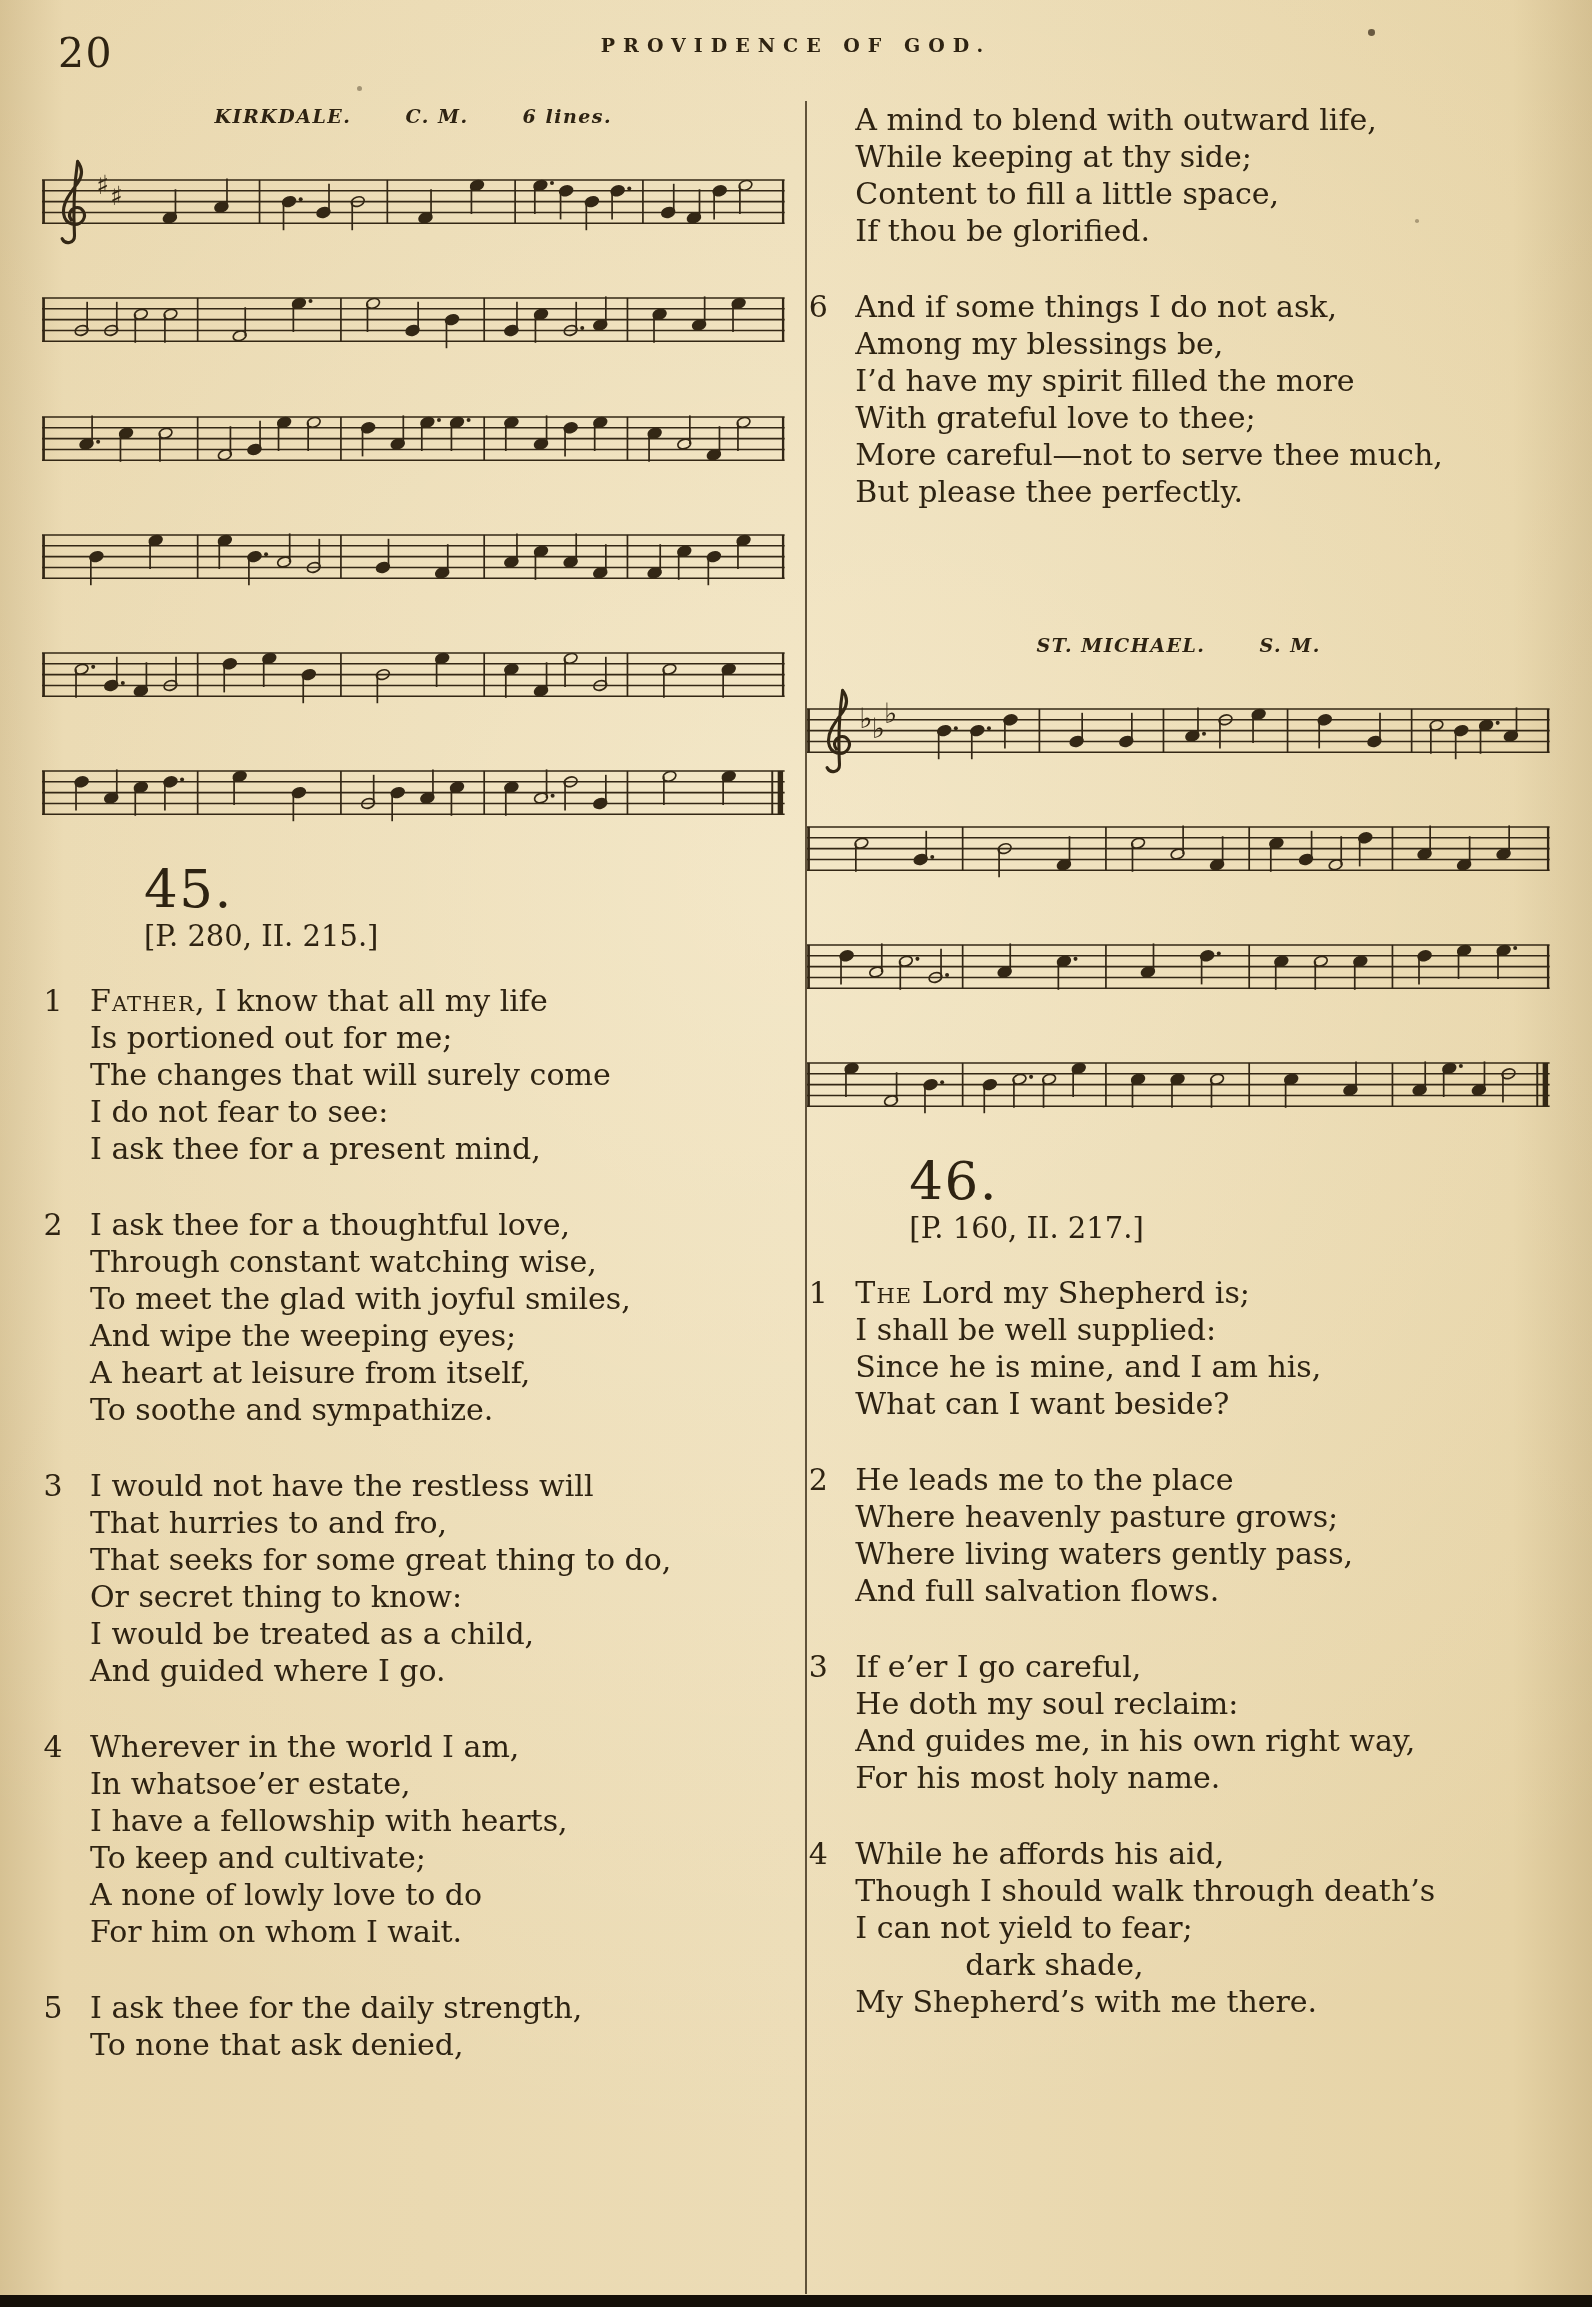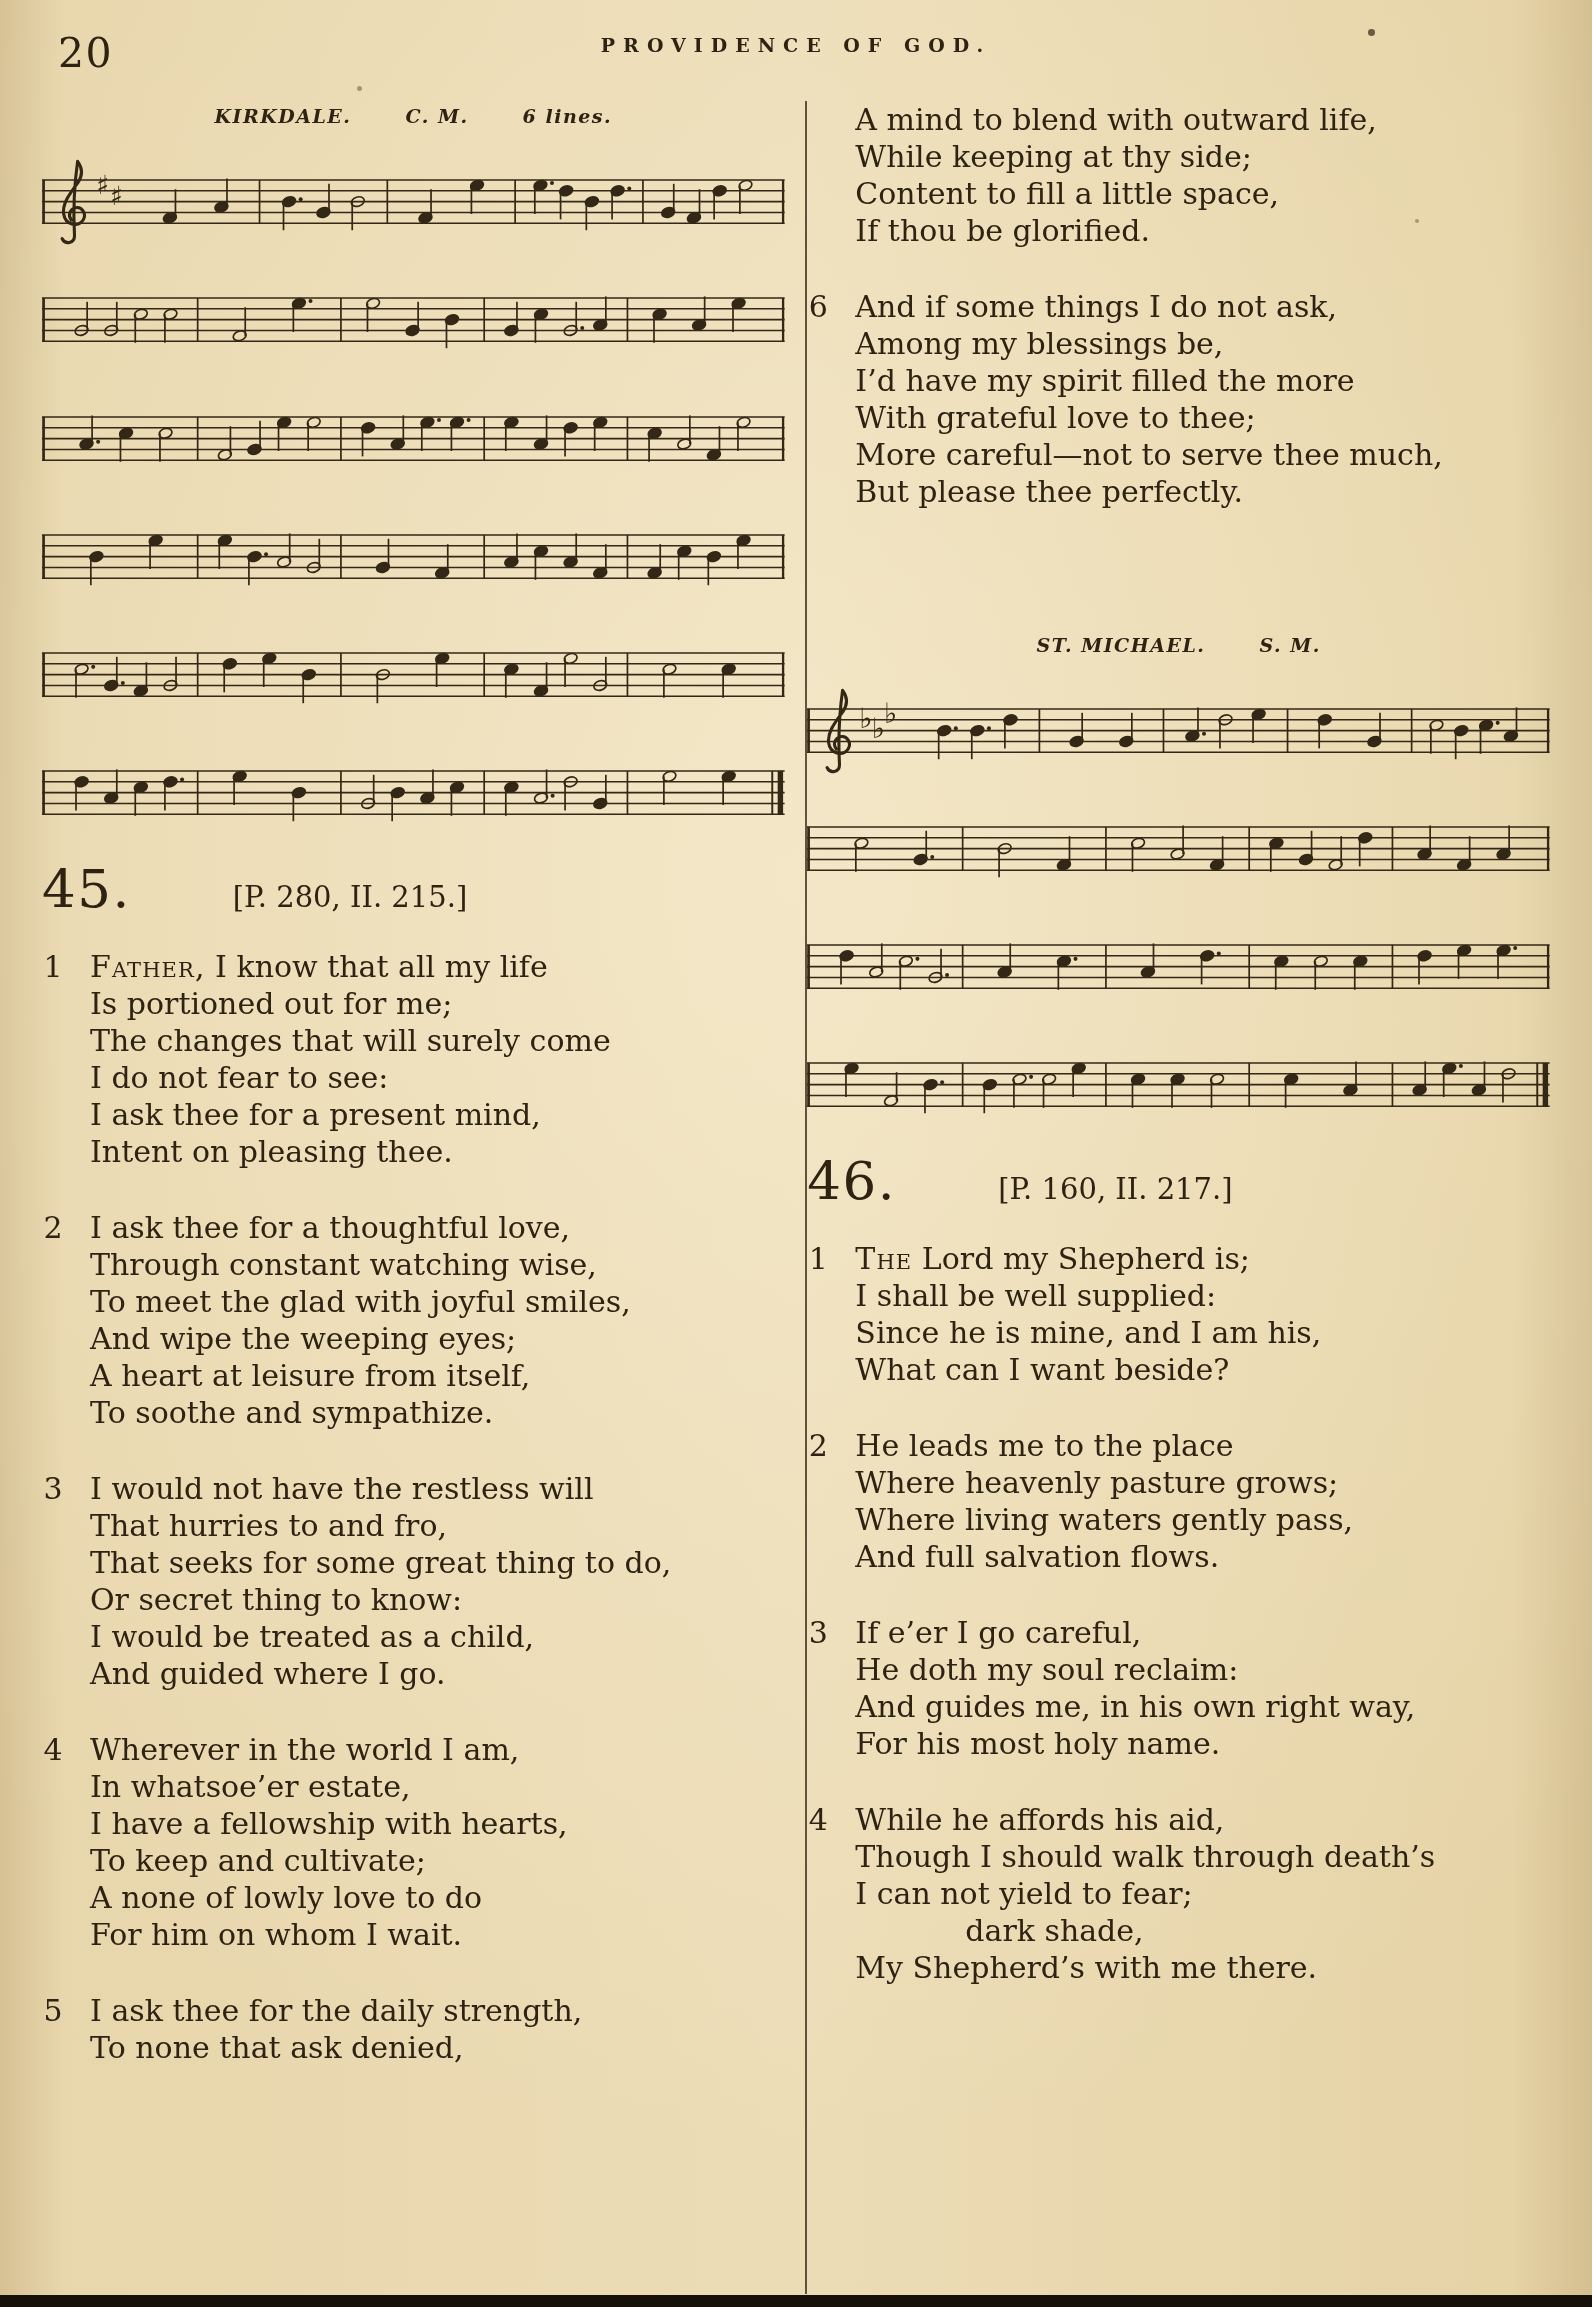--- a/index.html
+++ b/index.html
@@ -54,20 +54,21 @@
     font-style:italic;
   }
   .tune-line.second{ margin-top:124px; }
 
   .staves{ display:block; }
   .staff{ display:block; width:100%; margin-bottom:17.5px; }
 
   .hymn-head{
     display:flex; align-items:baseline;
     margin:7px 0 29px 0;
+    flex-direction:column;
   }
   .hymn-number{ font-size:53px; letter-spacing:1.5px; }
   .hymn-ref{ font-size:29px; margin-left:102px; }
 
   .verses{ display:block; }
   .verse{
     position:relative;
     padding-left:48px;
     margin-bottom:39px;
     font-size:30px; line-height:37px;
@@ -392,21 +393,20 @@
       </div>
       <div class="verses">
           <div class="verse">
             <span class="vnum">1</span>
             <div class="vlines">
               <div class="vline"><span class="sc">Father,</span> I know that all my life</div>
               <div class="vline">Is portioned out for me;</div>
               <div class="vline">The changes that will surely come</div>
               <div class="vline">I do not fear to see:</div>
               <div class="vline">I ask thee for a present mind,</div>
-              <div class="vline">Intent on pleasing thee.</div>
             </div>
           </div>
           <div class="verse">
             <span class="vnum">2</span>
             <div class="vlines">
               <div class="vline">I ask thee for a thoughtful love,</div>
               <div class="vline">Through constant watching wise,</div>
               <div class="vline">To meet the glad with joyful smiles,</div>
               <div class="vline">And wipe the weeping eyes;</div>
               <div class="vline">A heart at leisure from itself,</div>

